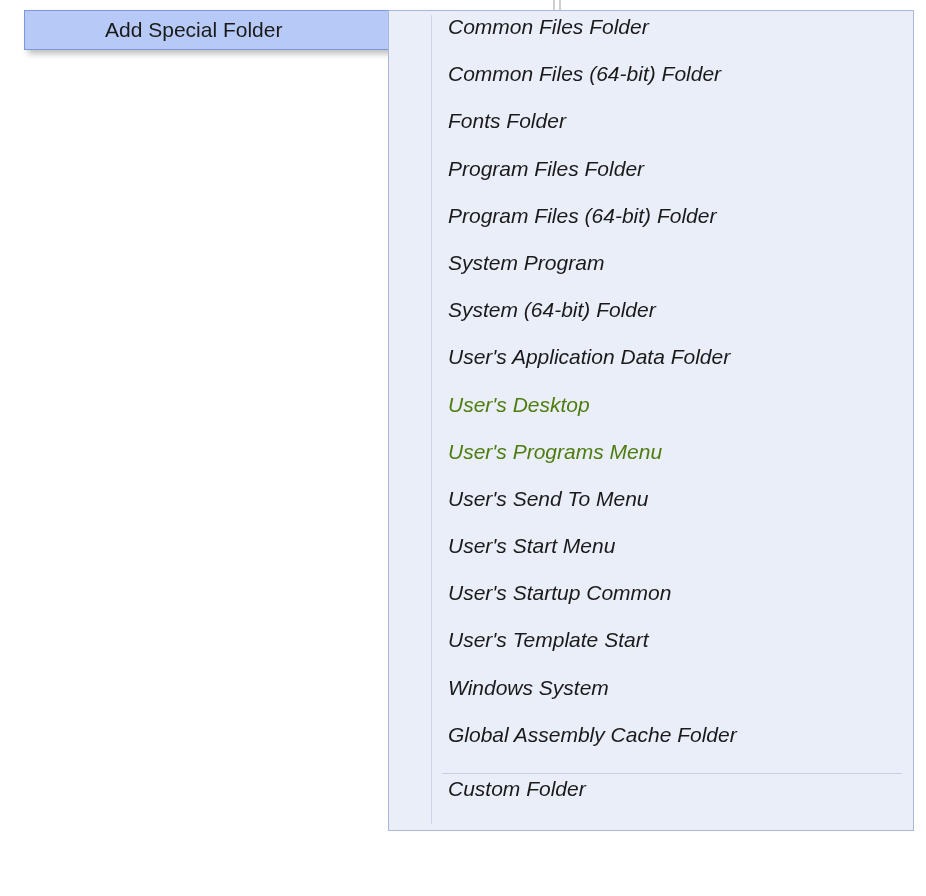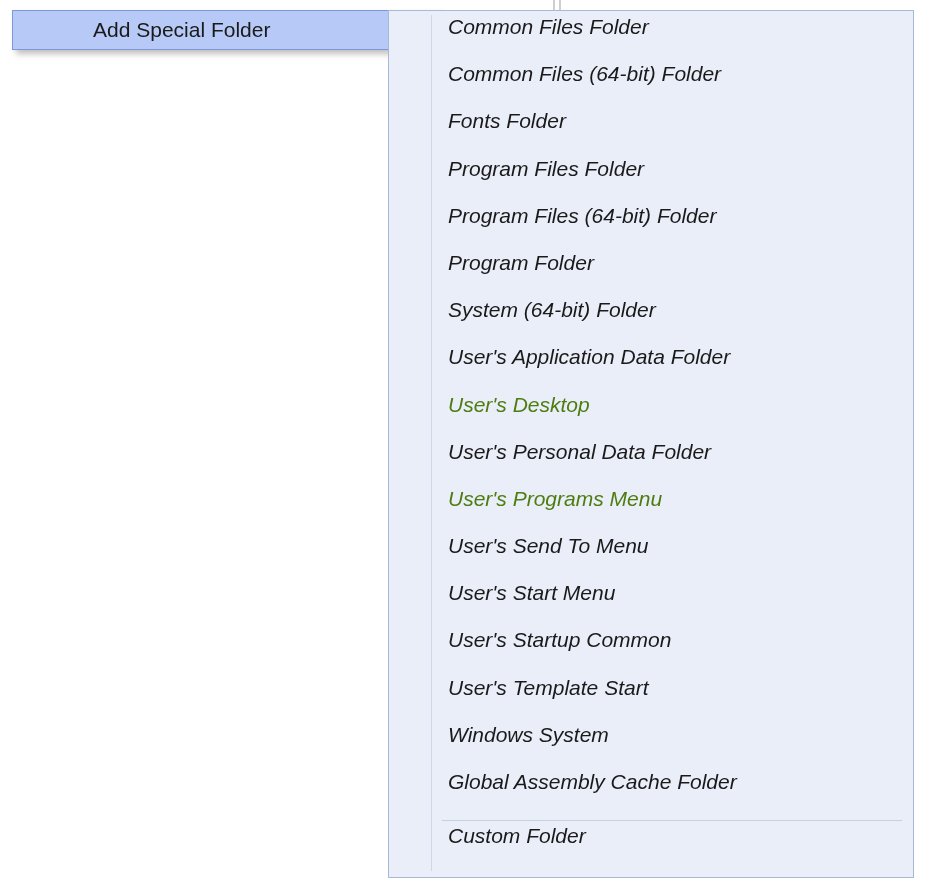--- a/index.html
+++ b/index.html
@@ -11,21 +11,21 @@
       font-family: "Segoe UI", Tahoma, sans-serif;
       font-size: 21px;
       background: #ffffff;
       width: 926px;
       height: 896px;
       position: relative;
       overflow: hidden;
     }
     .parent-menu {
       position: absolute;
-      left: 12px;
+      left: 24px;
       top: 10px;
       width: 428px;
       height: 40px;
       background: #b7c9f6;
       border: 1px solid #7d98d8;
       display: flex;
       align-items: center;
       box-shadow: 4px 4px 6px rgba(0,0,0,0.25);
     }
     .parent-menu .gutter {
@@ -141,33 +141,30 @@
       <div class="item">
         <span>Fonts Folder</span>
       </div>
       <div class="item">
         <span>Program Files Folder</span>
       </div>
       <div class="item">
         <span>Program Files (64-bit) Folder</span>
       </div>
       <div class="item">
-        <span>Program Folder</span>
+        <span>System Program</span>
       </div>
       <div class="item">
         <span>System (64-bit) Folder</span>
       </div>
       <div class="item">
         <span>User's Application Data Folder</span>
       </div>
       <div class="item disabled">
         <span>User's Desktop</span>
-      </div>
-      <div class="item">
-        <span>User's Personal Data Folder</span>
       </div>
       <div class="item disabled">
         <span>User's Programs Menu</span>
       </div>
       <div class="item">
         <span>User's Send To Menu</span>
       </div>
       <div class="item">
         <span>User's Start Menu</span>
       </div>

